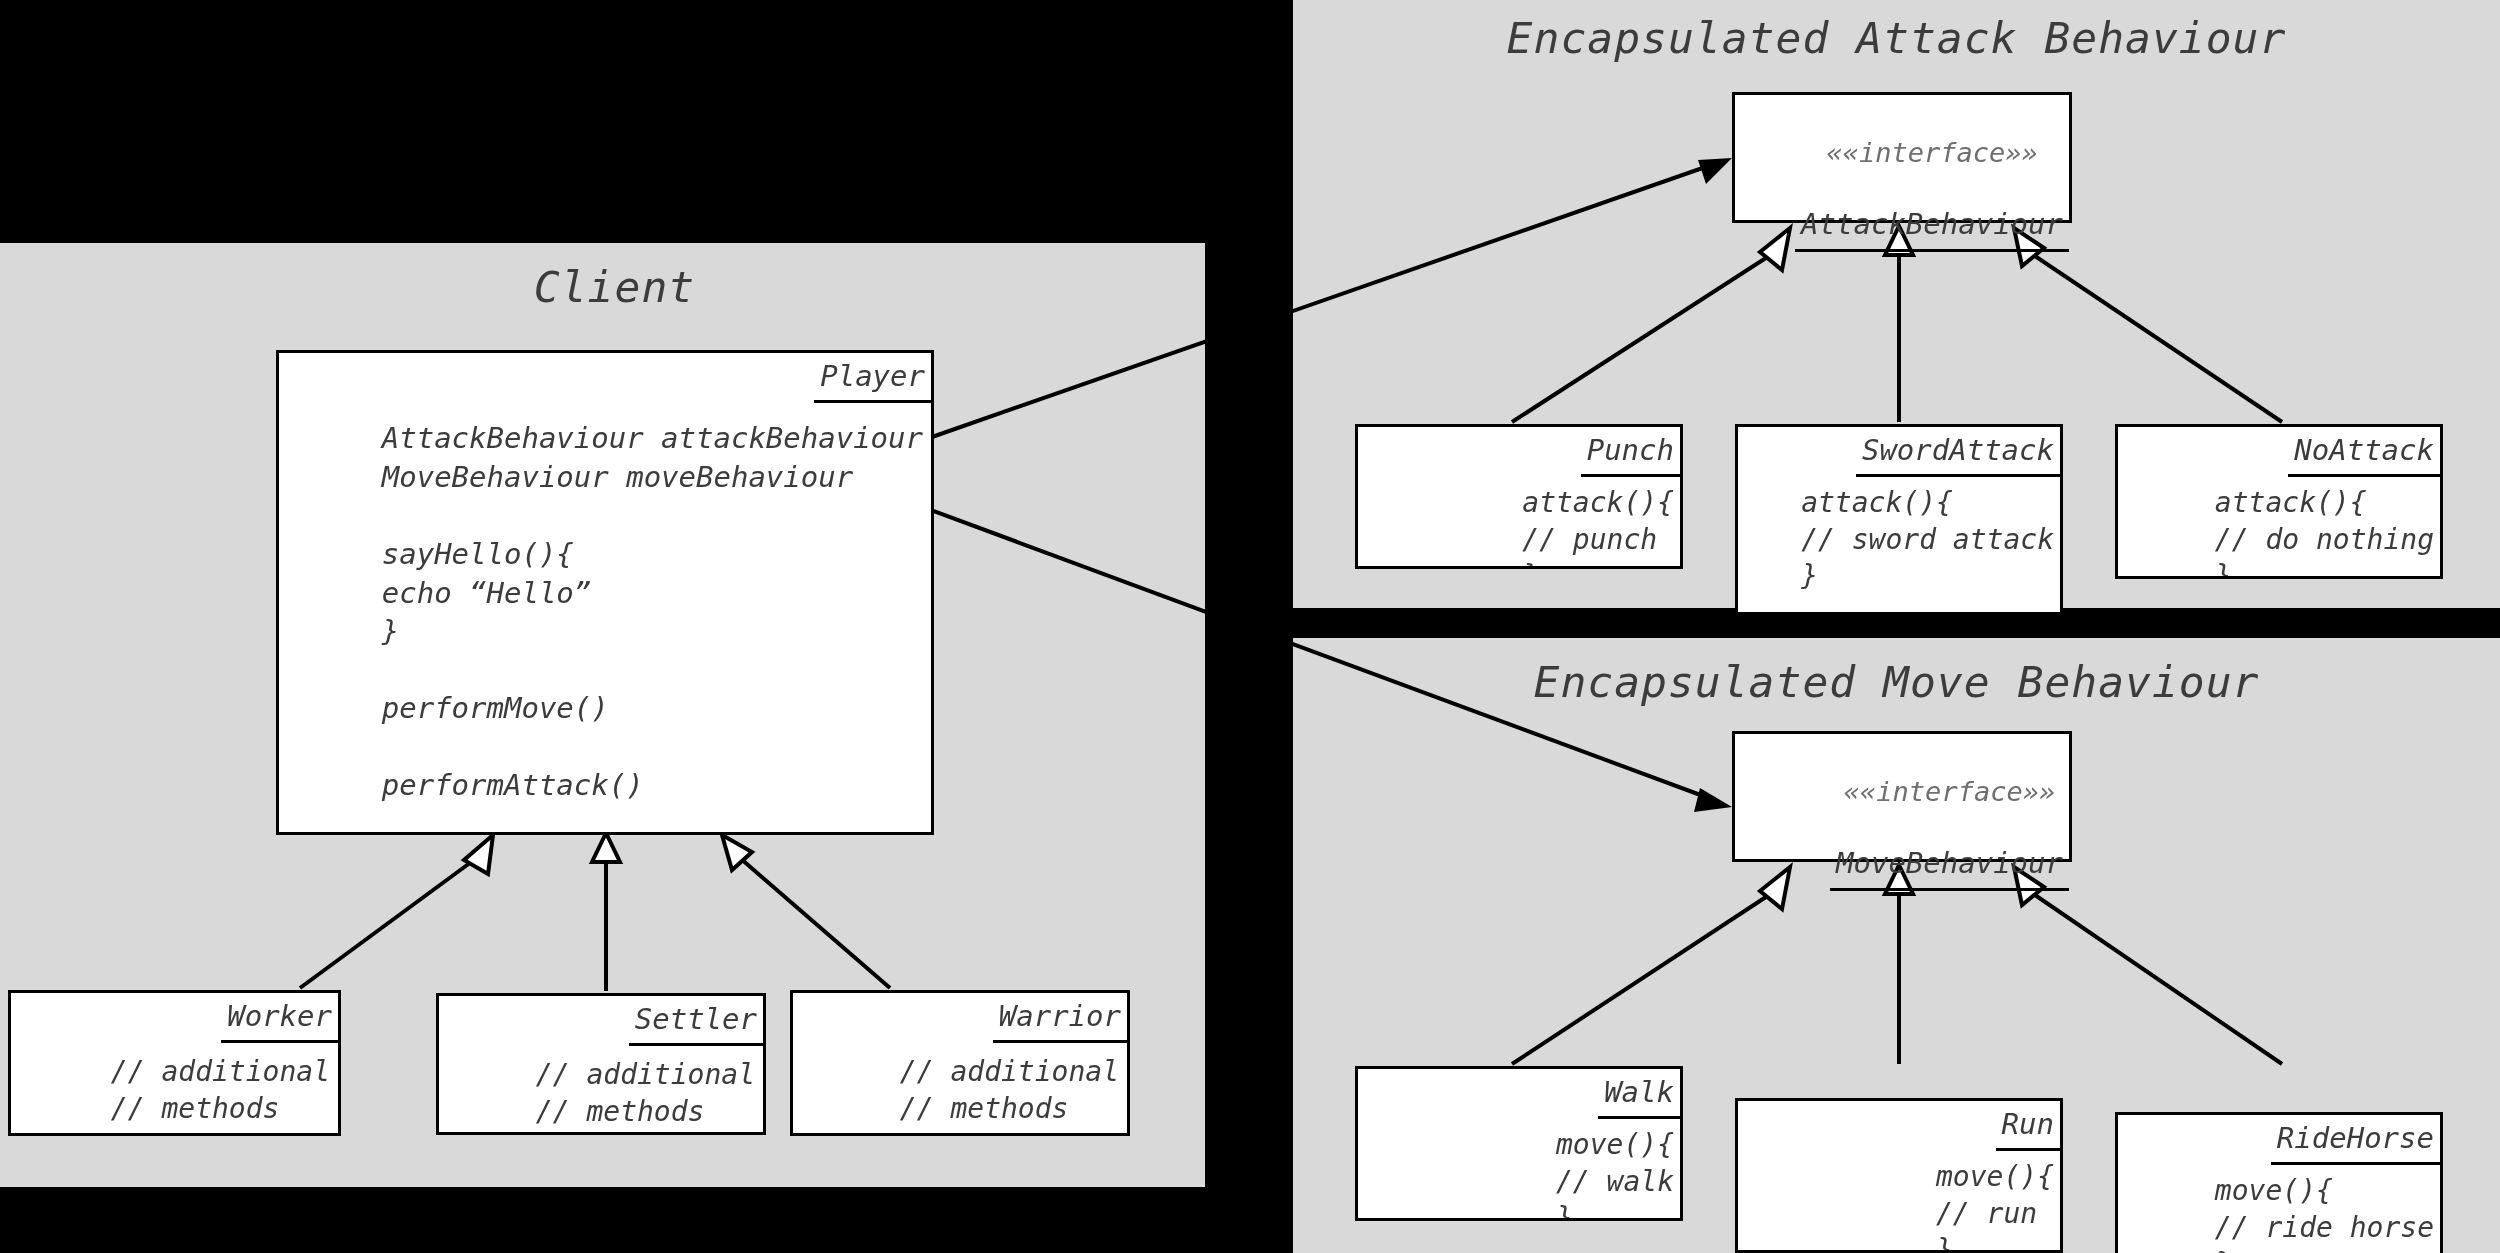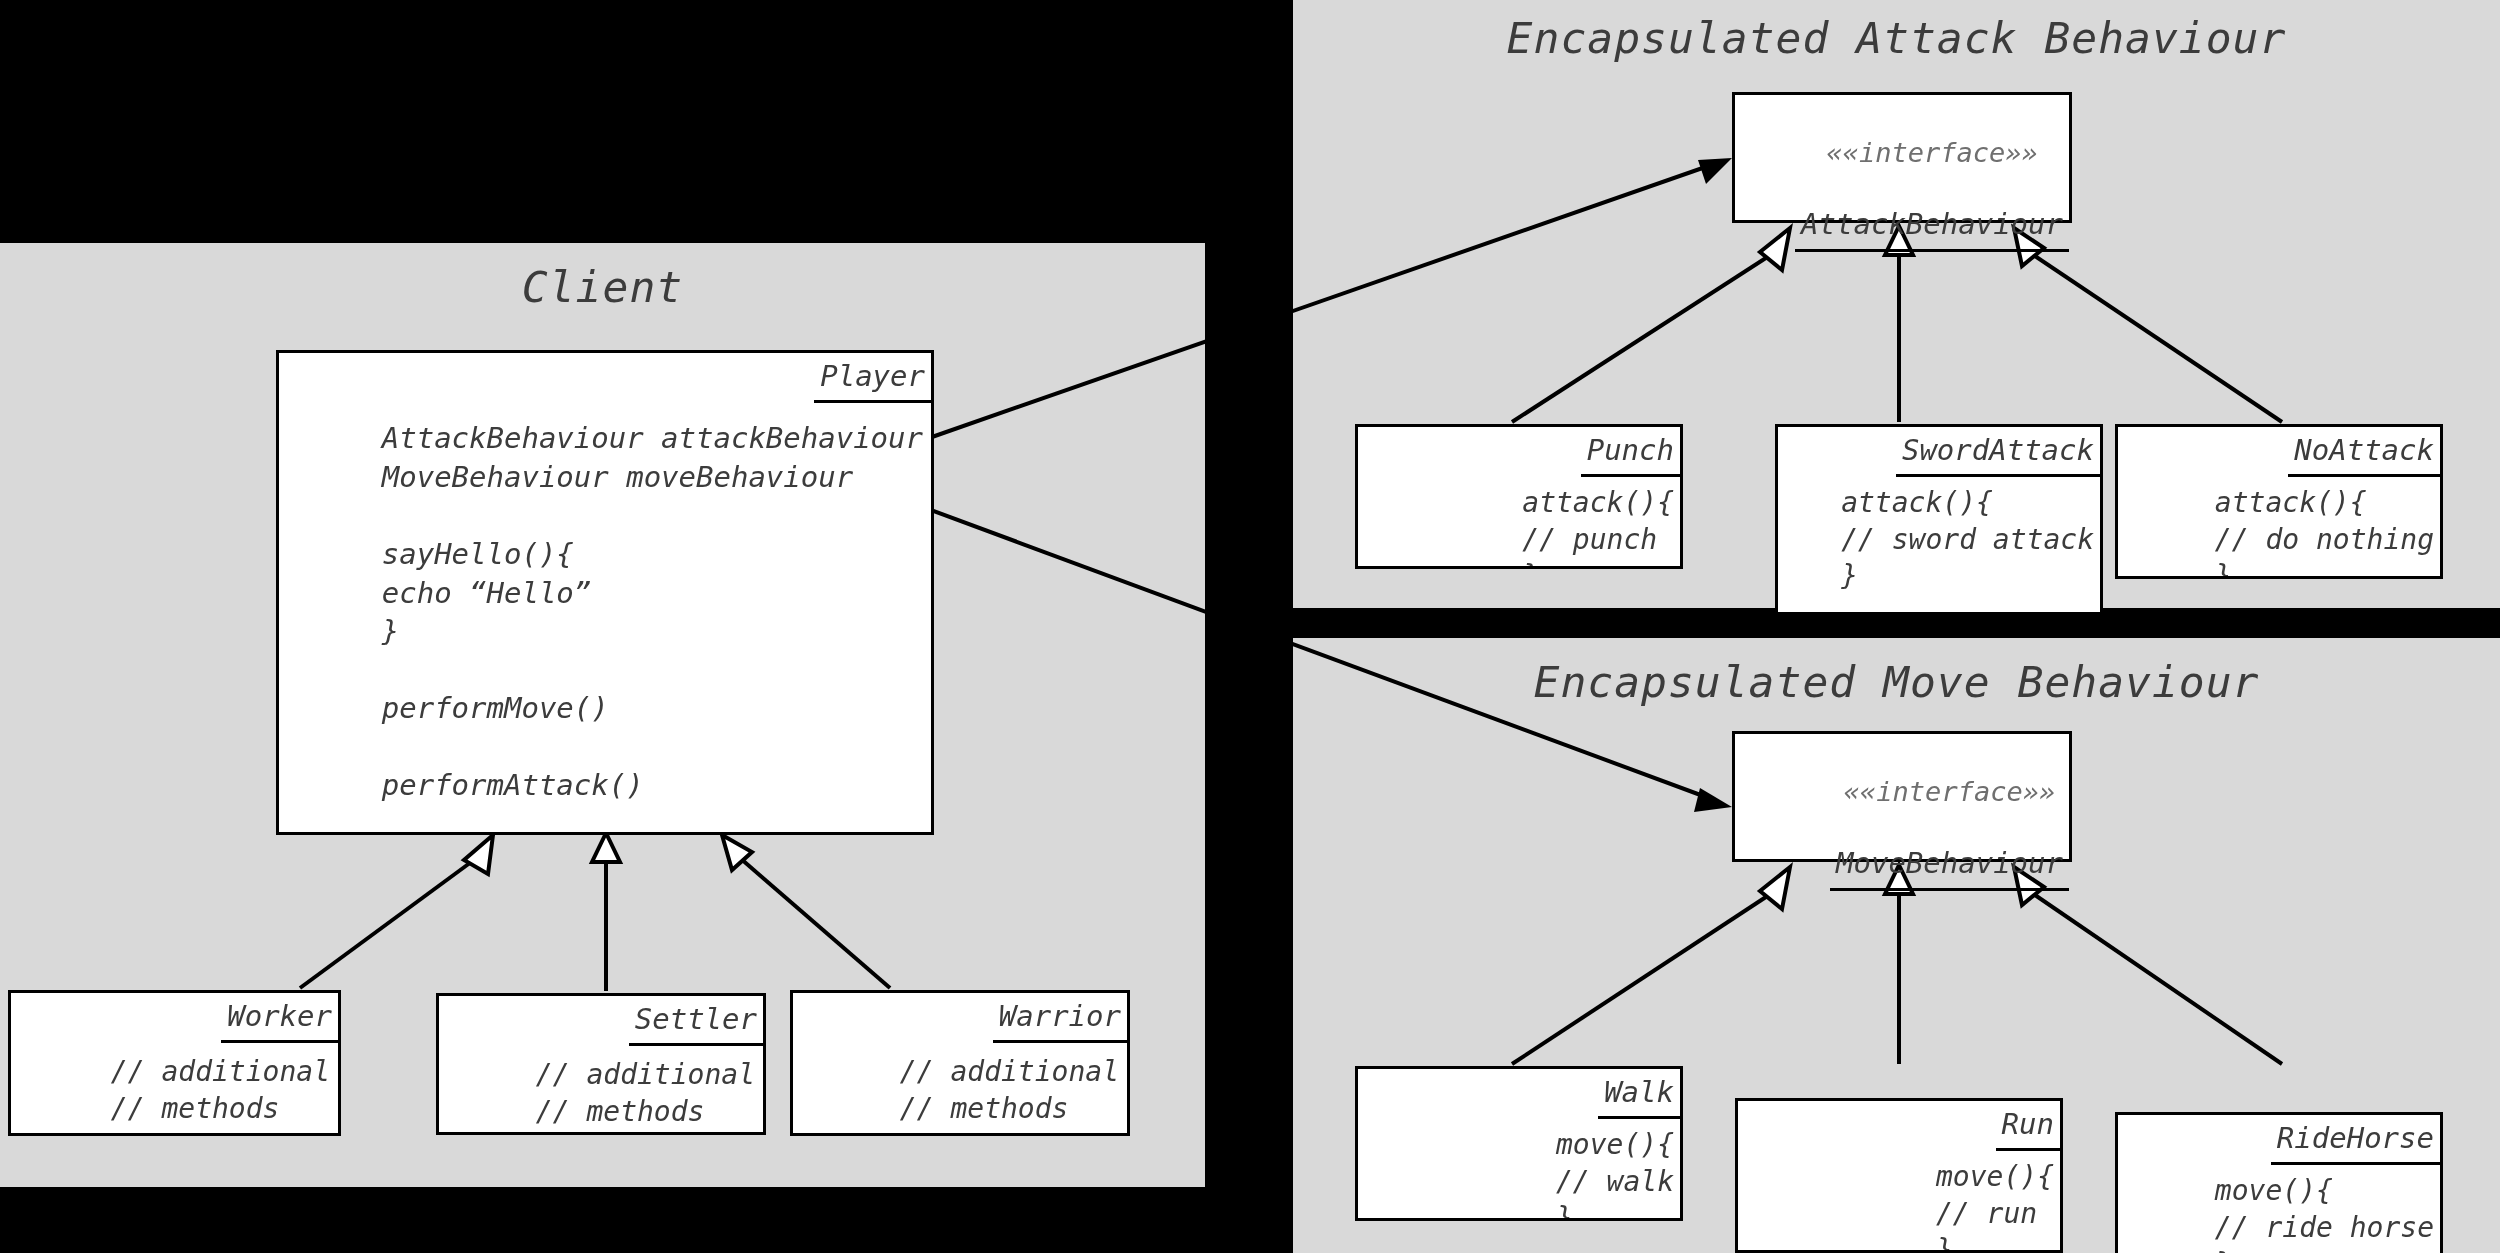--- a/index.html
+++ b/index.html
@@ -77,21 +77,21 @@
   #box-worker      { left: 8px;    top: 990px;  width: 333px;  height: 146px; }
   #box-settler     { left: 436px;  top: 993px;  width: 330px;  height: 142px; }
   #box-warrior     { left: 790px;  top: 990px;  width: 340px;  height: 146px; }
   .sub-box .uml-body { font-size: 28px; line-height: 1.3; padding: 11px 8px 8px 12px; border-radius: 15px; }
 
   #box-attackbehaviour { left: 1732px; top: 92px;  width: 340px; height: 131px; }
   #box-attackbehaviour .uml-body,
   #box-movebehaviour   .uml-body { font-size: 29px; padding: 6px 6px 6px 8px; }
 
   #box-punch       { left: 1355px; top: 424px;  width: 328px; height: 145px; }
-  #box-swordattack { left: 1735px; top: 424px;  width: 328px; height: 191px; margin-left: 40px; }
+  #box-swordattack { left: 1735px; top: 424px;  width: 328px; height: 191px; }
   #box-noattack    { left: 2115px; top: 424px;  width: 328px; height: 155px; }
 
   #box-movebehaviour { left: 1732px; top: 731px; width: 340px; height: 131px; }
 
   #box-walk        { left: 1355px; top: 1066px; width: 328px; height: 155px; }
   #box-run         { left: 1735px; top: 1066px; width: 328px; height: 155px; margin-top: 32px; }
   #box-ridehorse   { left: 2115px; top: 1066px; width: 328px; height: 182px; margin-top: 46px; }
 
   .impl-box .uml-body { font-size: 28px; line-height: 1.3; padding: 8px 6px 6px 8px; }
 
@@ -120,21 +120,21 @@
 
 <div id="canvas">
 
   <div class="panel" id="panel-client"></div>
   <div class="panel" id="panel-attack">
     <div class="panel-title">Encapsulated Attack Behaviour</div>
   </div>
   <div class="panel" id="panel-move">
     <div class="panel-title">Encapsulated Move Behaviour</div>
   </div>
-  <div class="panel-title" id="client-title" style="top:262px;left:0;width:1205px;">Client</div>
+  <div class="panel-title" id="client-title" style="top:262px;left:12px;width:1205px;">Client</div>
 
   <svg class="edges" viewBox="0 0 2500 1253">
 
     <line class="edge-line" x1="932" y1="437" x2="1714" y2="164"></line>
     <polygon class="assoc-head" points="1732,158 1698,160 1706,184"></polygon>
 
     <line class="edge-line" x1="858" y1="483" x2="1714" y2="800"></line>
     <polygon class="assoc-head" points="1732,807 1700,788 1694,812"></polygon>
 
     <line class="edge-line" x1="300" y1="988" x2="478" y2="857"></line>

